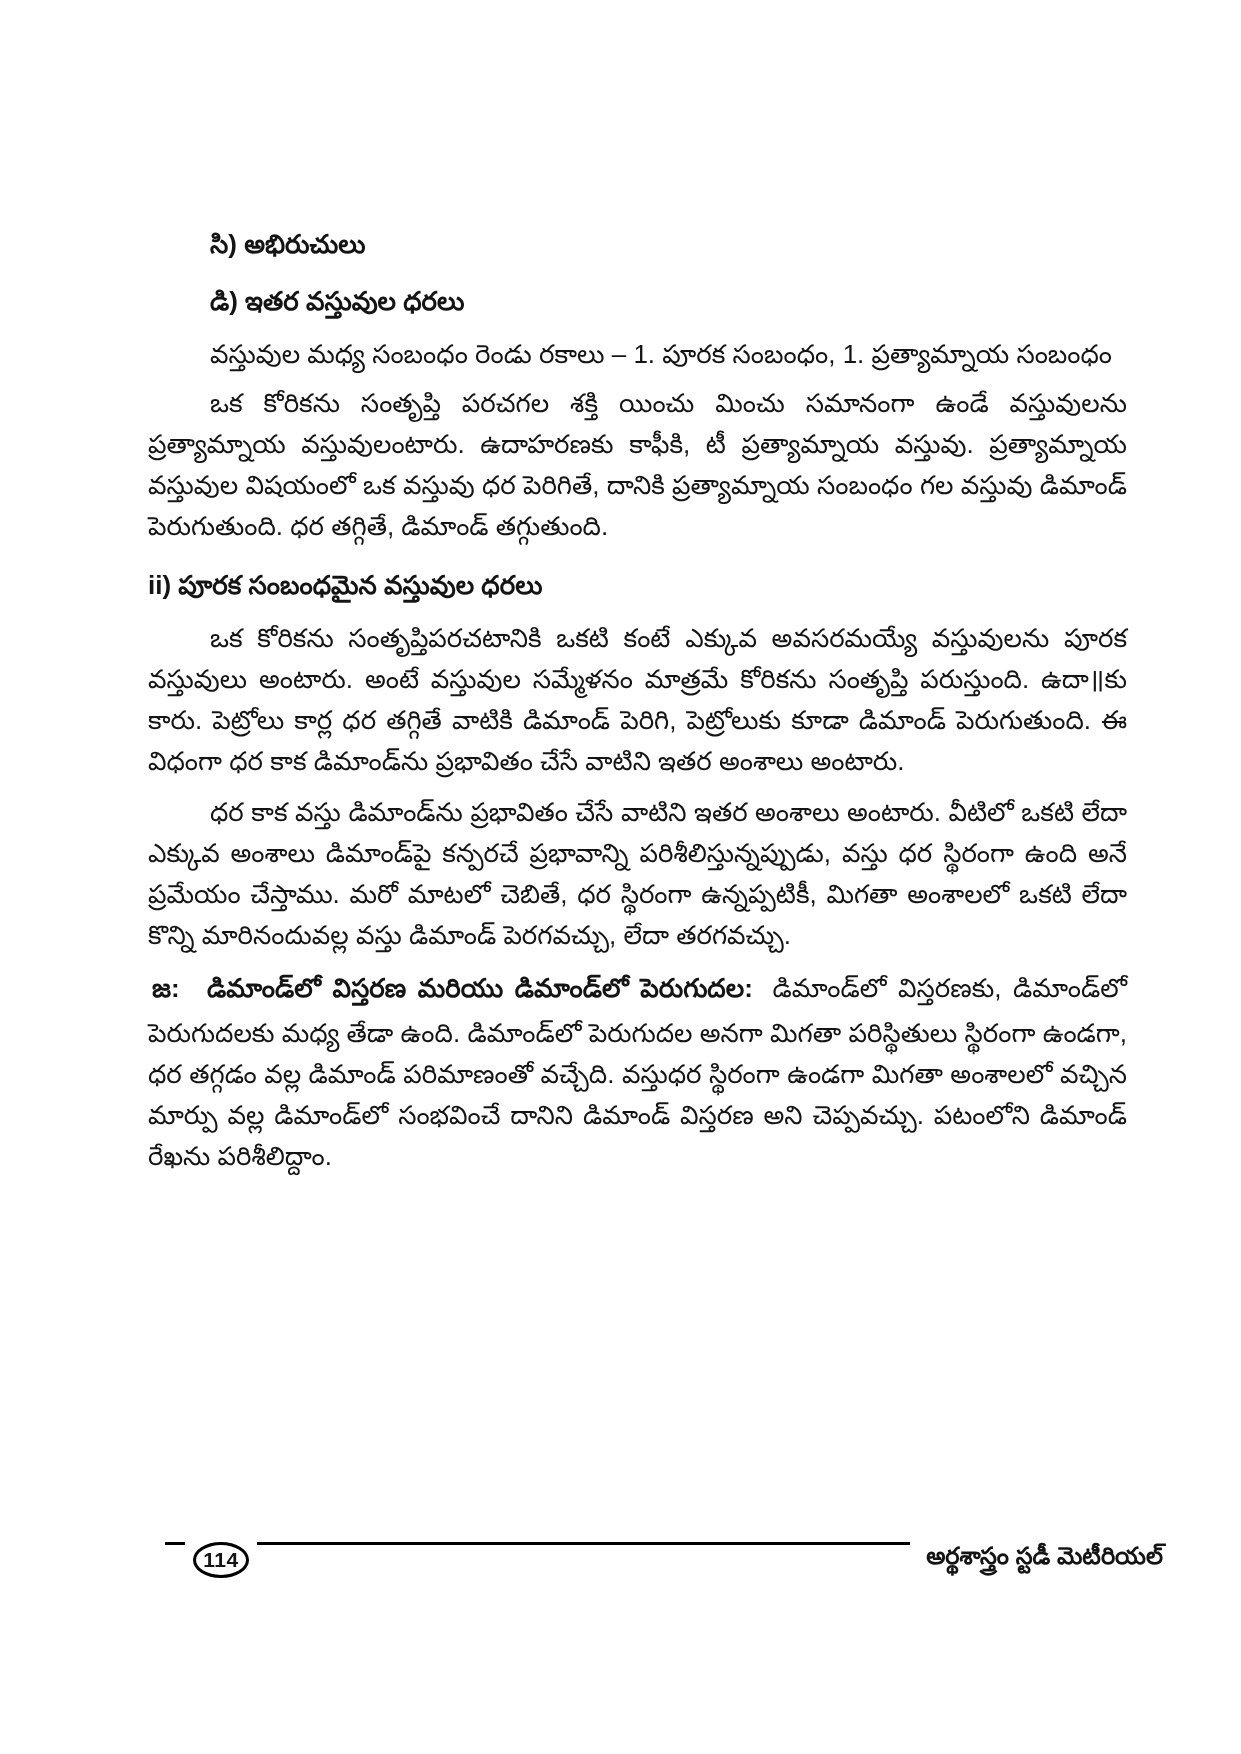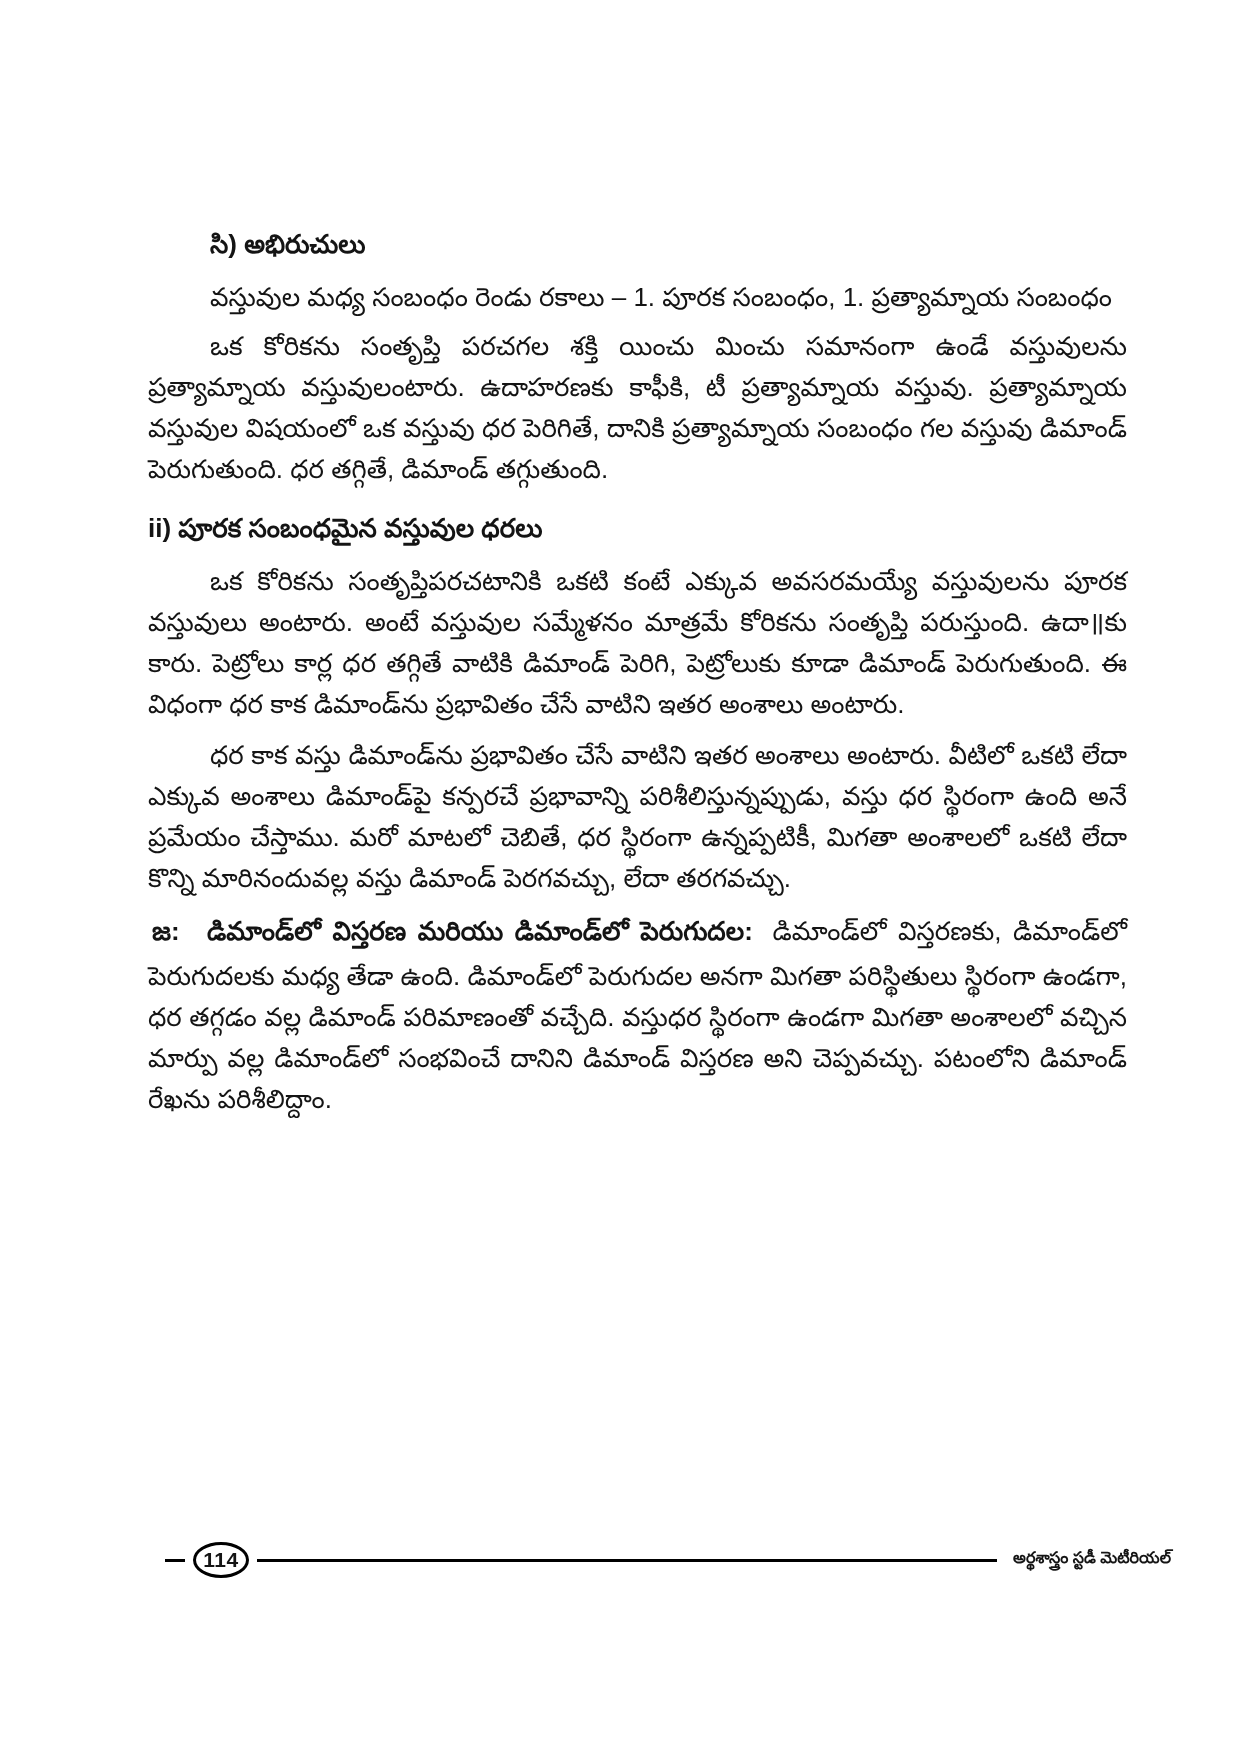--- a/index.html
+++ b/index.html
@@ -48,23 +48,23 @@
   .ans-label {
     display: inline-block;
     width: 47px;
     font-weight: 700;
   }
   .ans-lead { font-weight: 700; }
   .footer {
     position: absolute;
     top: 1522px;
     left: 145px;
-    right: 66px;
+    right: 74px;
     display: flex;
-    align-items: center;
+    align-items: flex-start;
   }
   .footer-dash {
     width: 20px;
     border-top: 3px solid #000;
   }
   .page-badge {
     width: 56px;
     height: 36px;
     border: 3px solid #000;
     border-radius: 50%;
@@ -76,34 +76,35 @@
     letter-spacing: 0.5px;
     flex: 0 0 auto;
   }
   .footer-line {
     flex: 1 1 auto;
     border-top: 3px solid #000;
   }
   .footer-title {
     margin-left: 12px;
     font-weight: 700;
-    font-size: 16px;
+    font-size: 24px;
     white-space: nowrap;
   }
 </style>
 </head>
 <body>
 
 <div class="page">
 
   <div class="content">
 
     <div class="block h indent">సి) అభిరుచులు</div>
 
 
+    <div class="block h indent mt16">డి) ఇతర వస్తువుల ధరలు</div>
 
     <p class="block indent mt12">వస్తువుల మధ్య సంబంధం రెండు రకాలు – 1. పూరక సంబంధం, 1. ప్రత్యామ్నాయ సంబంధం</p>
 
 
     <p class="block indent mt8">ఒక కోరికను సంతృప్తి పరచగల శక్తి యించు మించు సమానంగా ఉండే వస్తువులను ప్రత్యామ్నాయ వస్తువులంటారు. ఉదాహరణకు  కాఫీకి, టీ ప్రత్యామ్నాయ వస్తువు. ప్రత్యామ్నాయ వస్తువుల విషయంలో ఒక వస్తువు ధర పెరిగితే, దానికి ప్రత్యామ్నాయ సంబంధం గల వస్తువు డిమాండ్ పెరుగుతుంది. ధర తగ్గితే, డిమాండ్ తగ్గుతుంది.</p>
 
     <div class="block h mt18">ii) పూరక సంబంధమైన వస్తువుల ధరలు</div>
 
     <p class="block indent mt12">ఒక కోరికను సంతృప్తిపరచటానికి ఒకటి కంటే ఎక్కువ అవసరమయ్యే వస్తువులను పూరక వస్తువులు అంటారు. అంటే వస్తువుల సమ్మేళనం మాత్రమే కోరికను సంతృప్తి పరుస్తుంది. ఉదా॥కు కారు. పెట్రోలు కార్ల ధర తగ్గితే వాటికి డిమాండ్ పెరిగి, పెట్రోలుకు కూడా డిమాండ్ పెరుగుతుంది. ఈ విధంగా ధర కాక డిమాండ్‌ను ప్రభావితం చేసే వాటిని ఇతర అంశాలు అంటారు.</p>
 

